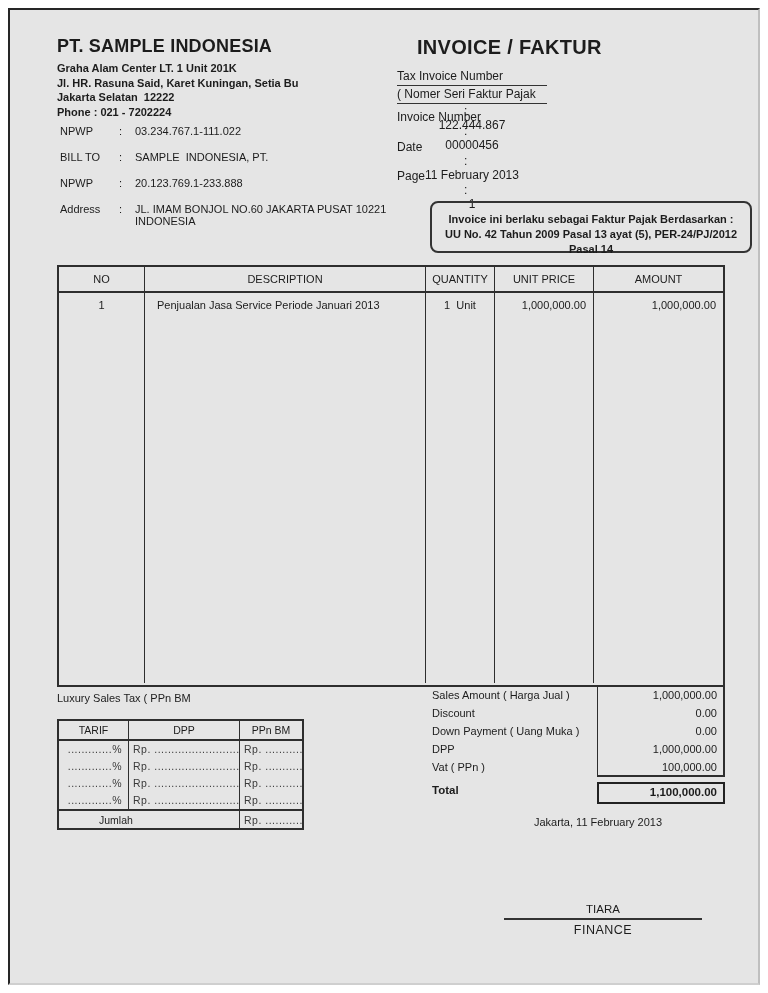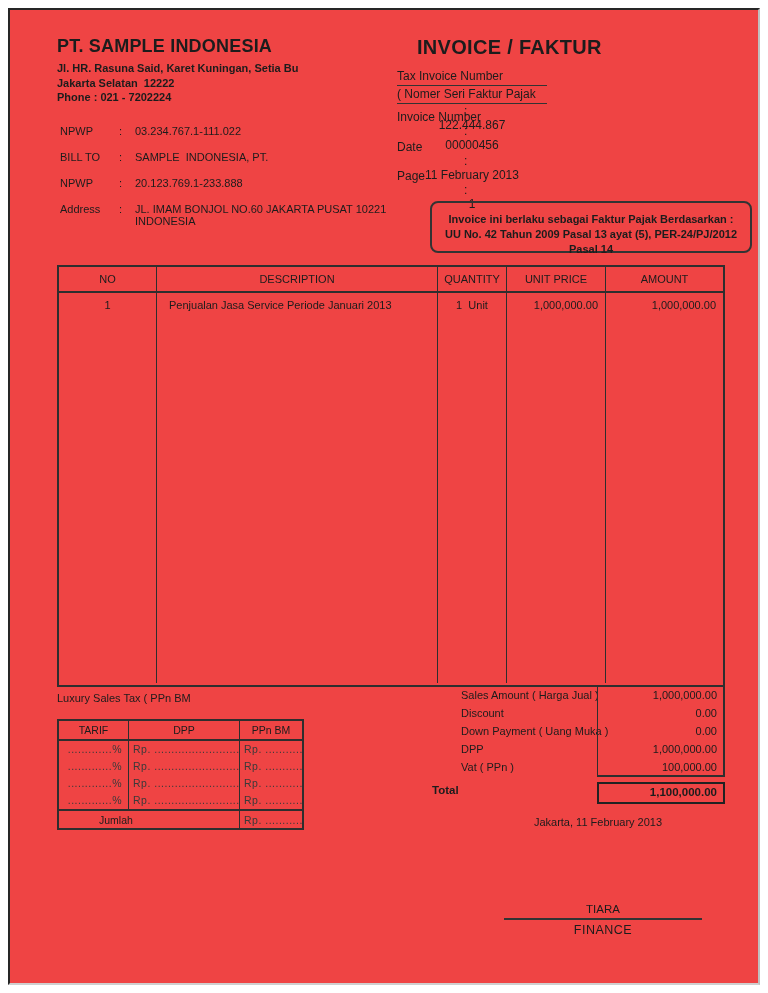--- a/index.html
+++ b/index.html
@@ -1,21 +1,21 @@
 <!DOCTYPE html>
 <html><head>
 <meta charset="utf-8">
 <style>
   * { margin:0; padding:0; box-sizing:border-box; }
   html,body { width:768px; height:993px; background:#fff; }
   body { font-family:"Liberation Sans","DejaVu Sans",sans-serif; color:#1c1c1c; position:relative; }
   [data-bind] { white-space:pre-wrap; }
 
   .page {
-    position:absolute; left:8px; top:8px; width:752px; height:977px; background:#ef4444;
+    position:absolute; left:8px; top:8px; width:752px; height:977px; background:#e5e5e5;
     border-top:2px solid #262626; border-left:2px solid #262626;
     border-right:2px solid #bfbfbf; border-bottom:2px solid #cfcfcf;
   }
   .abs { position:absolute; }
 
   
   .company-name { left:47px; top:26px; font-size:18px; font-weight:bold; letter-spacing:.2px; }
   .company-addr { left:47px; top:51px; font-size:11px; font-weight:bold; line-height:14.5px; }
 
   
@@ -39,21 +39,21 @@
   }
 
   
   .items { left:47px; top:255px; width:668px; height:422px; border:2px solid #2e2e2e; }
   .trow { display:flex; width:100%; }
   .thead { height:26px; border-bottom:2px solid #2e2e2e; font-size:11px; }
   .tbody { height:390px; font-size:11px; }
   .c { border-right:1px solid #2e2e2e; height:100%; display:flex; justify-content:center; }
   .thead .c { align-items:center; }
   .tbody .c { align-items:flex-start; padding-top:6px; }
-  .c-no { width:98px; } .c-desc { width:281px; } .c-qty { width:69px; }
+  .c-no { width:86px; } .c-desc { width:281px; } .c-qty { width:69px; }
   .c-price { width:99px; } .c-amt { flex:1; border-right:none; }
   .tbody .c-desc { justify-content:flex-start; padding-left:12px; }
   .tbody .c-price, .tbody .c-amt { justify-content:flex-end; padding-right:7px; }
 
   
   .lux-title { left:47px; top:682px; font-size:11px; }
   .lux { left:47px; top:709px; width:247px; border:2px solid #2e2e2e; font-size:10.5px; }
   .lux .hrow { display:flex; height:20px; border-bottom:2px solid #2e2e2e; }
   .lux .hrow div { display:flex; align-items:center; justify-content:center; }
   .lux .brow { display:flex; height:17px; }
@@ -62,21 +62,21 @@
   .lux .l3 { flex:1; }
   .lux .brow .l1 { text-align:right; padding:2px 6px 0 0; }
   .lux .brow .l2, .lux .brow .l3 { padding:2px 0 0 4px; overflow:hidden; white-space:nowrap; }
   .lux .frow { display:flex; height:19px; border-top:2px solid #2e2e2e; }
   .lux .f1 { width:181px; border-right:1px solid #2e2e2e; padding:3px 0 0 40px; }
   .lux .f2 { flex:1; padding:3px 0 0 4px; overflow:hidden; white-space:nowrap; }
   .dots { color:#3a3a3a; letter-spacing:.5px; }
 
   
   .sum-labels { left:422px; top:679px; font-size:11px; }
-  .sum-labels div { height:18px;margin-left:29px; }
+  .sum-labels div { height:18px; }
   .sum-box { left:587px; top:677px; width:128px; height:90px;
     border-left:1px solid #2e2e2e; border-right:2px solid #2e2e2e; border-bottom:2px solid #2e2e2e;
     font-size:11px; }
   .sum-box div { height:18px; text-align:right; padding:2px 6px 0 0; }
   .total-lbl { left:422px; top:774px; font-size:11.5px; font-weight:bold; }
   .total-box { left:587px; top:772px; width:128px; height:22px; border:2px solid #222;
     font-size:11.5px; font-weight:bold; text-align:right; padding:2px 6px 0 0; }
 
   .place-date { left:473px; top:806px; width:230px; text-align:center; font-size:11px; }
 
@@ -85,20 +85,21 @@
   .sig-name { font-size:11.5px; padding-bottom:3px; border-bottom:2px solid #333; }
   .sig-role { font-size:12.5px; padding-top:3px; letter-spacing:.5px; }
 </style>
 </head>
 <body>
 
 <div class="page">
 
   <div class="abs company-name" data-bind="company.name">PT. SAMPLE INDONESIA</div>
   <div class="abs company-addr">
+    <div data-bind="company.address_line1">Graha Alam Center LT. 1 Unit 201K</div>
     <div data-bind="company.address_line2">Jl. HR. Rasuna Said, Karet Kuningan, Setia Bu</div>
     <div data-bind="company.address_line3">Jakarta Selatan  12222</div>
     <div data-bind="company.phone">Phone : 021 - 7202224</div>
   </div>
 
   <div class="info-row" style="top:115px;">
     <span class="lbl" data-bind="bill_info.rows.0.label">NPWP</span><span class="col" data-bind="colon">:</span><span class="val" data-bind="bill_info.rows.0.value">03.234.767.1-111.022</span>
   </div>
   <div class="info-row" style="top:141px;">
     <span class="lbl" data-bind="bill_info.rows.1.label">BILL TO</span><span class="col" data-bind="colon">:</span><span class="val" data-bind="bill_info.rows.1.value">SAMPLE  INDONESIA, PT.</span>

